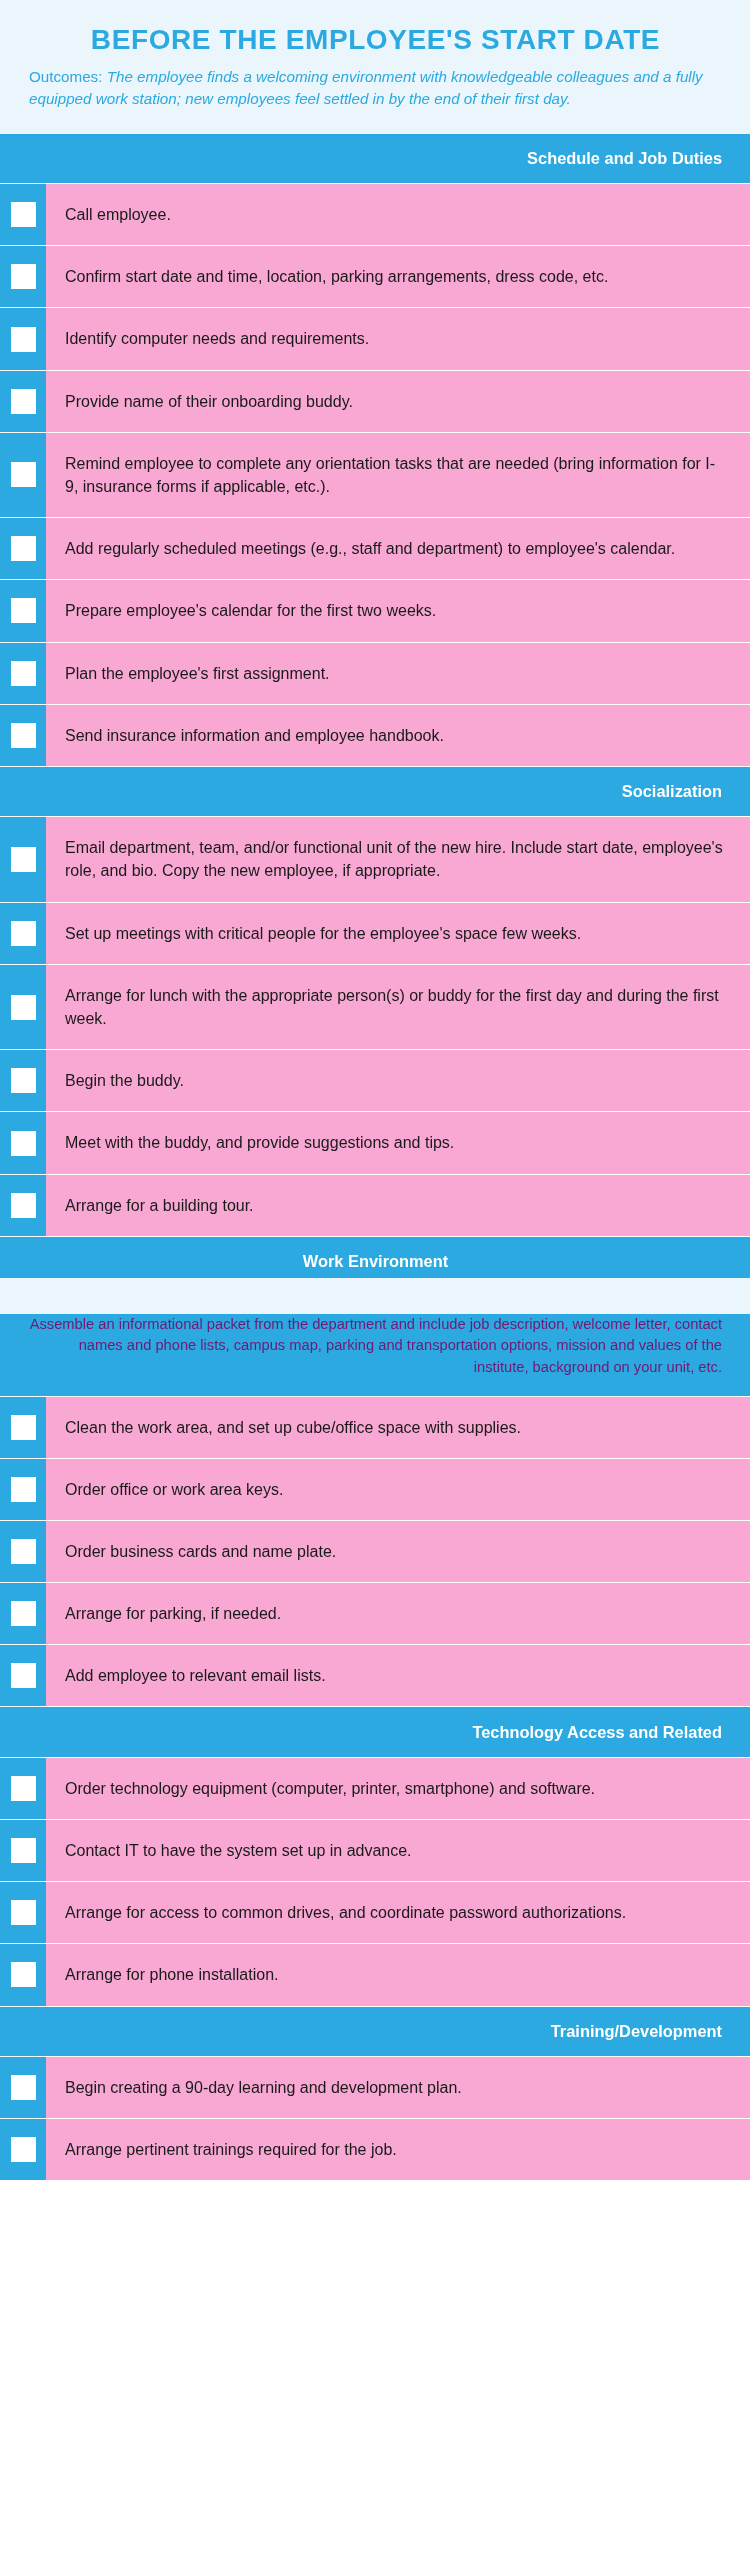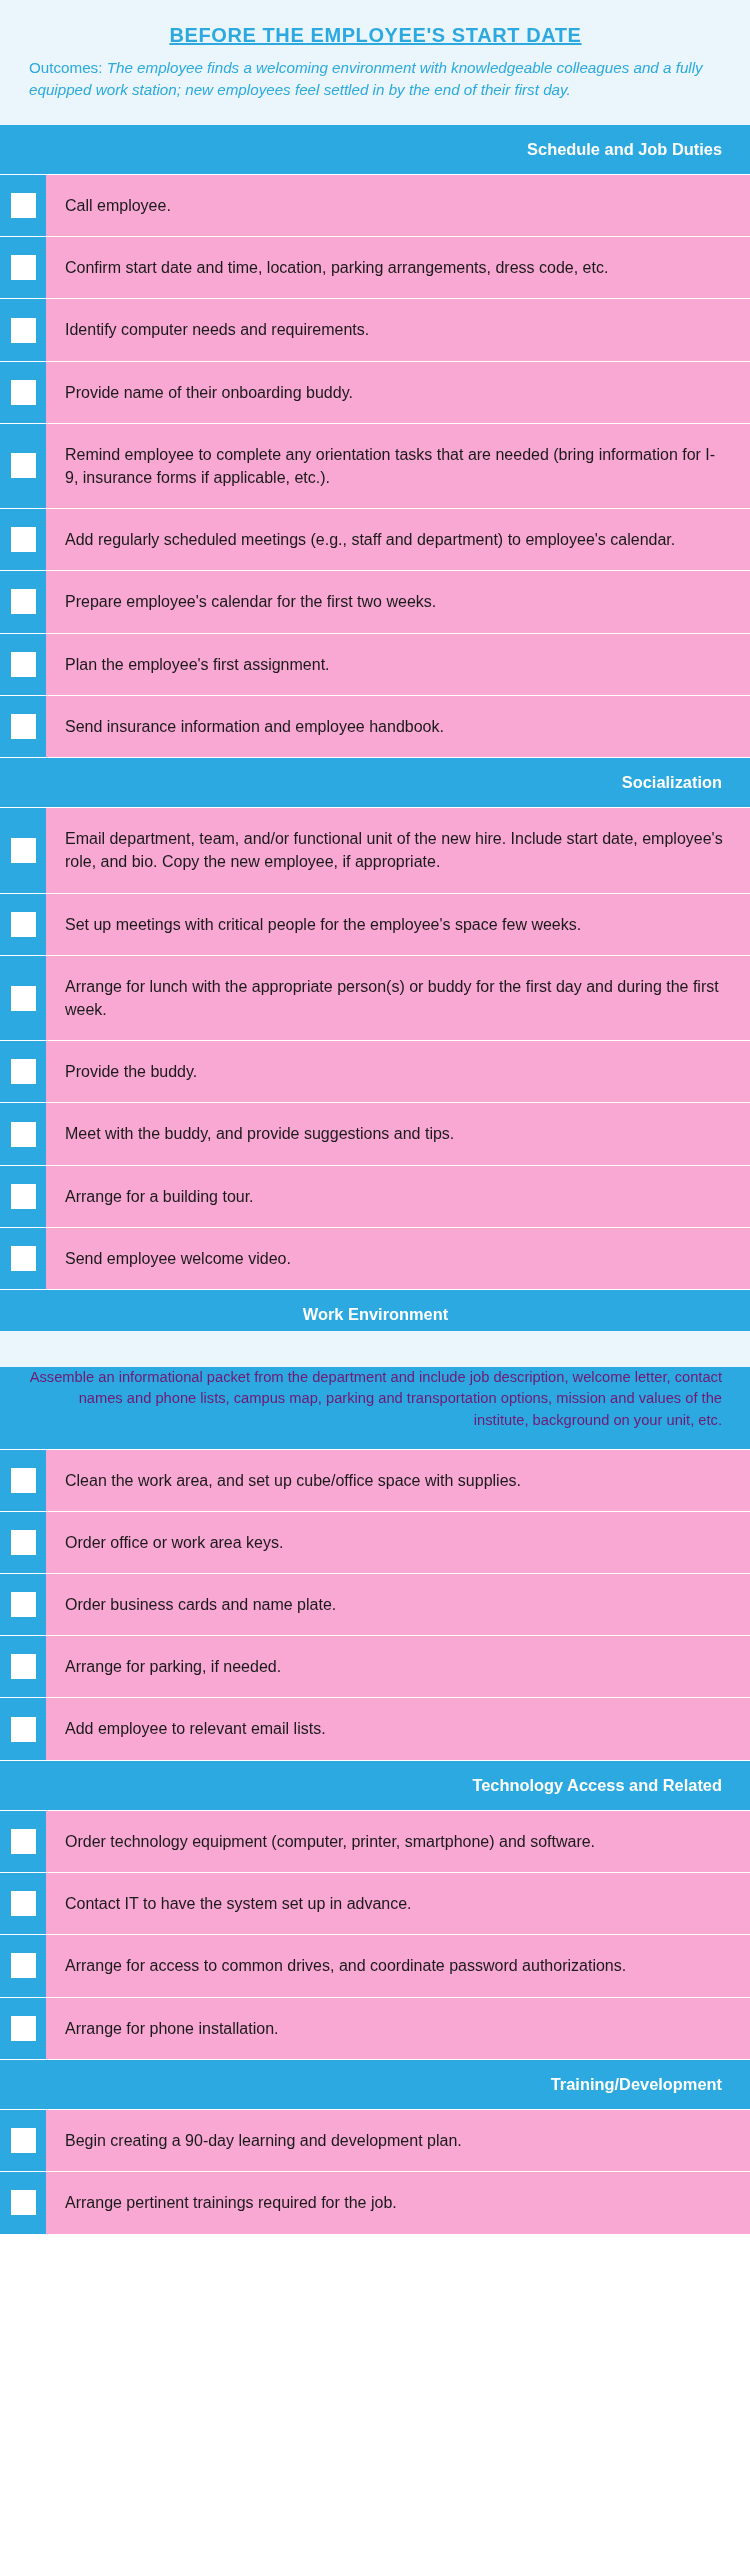--- a/index.html
+++ b/index.html
@@ -11,26 +11,25 @@
 .page {
   background: #eaf6fb;
   width: 751px;
 }
 .header-block {
   padding: 23.5px 29px 23.5px 29px;
   text-align: left;
 }
 .main-title {
   color: #2ba9e0;
-  font-size: 20px;
+  font-size: 28px;
   font-weight: 700;
   text-align: center;
   letter-spacing: 0.6px;
   margin-bottom: 10.6px;
-  text-decoration: underline;
 }
 .outcomes {
   color: #2ba9e0;
   font-size: 15.2px;
   line-height: 1.45;
 }
 .outcomes-label { font-style: normal; }
 .outcomes-text { font-style: italic; }
 .section-header {
   background: #2ba9e0;
@@ -166,39 +165,33 @@
       <div class="item-row">
         <div class="check-cell">
           <div class="checkbox"></div>
         </div>
         <div class="text-cell">Arrange for lunch with the appropriate person(s) or buddy for the first day and during the first week.</div>
       </div>
       <div class="item-row">
         <div class="check-cell">
           <div class="checkbox"></div>
         </div>
-        <div class="text-cell">Provide the buddy.</div>
+        <div class="text-cell">Begin the buddy.</div>
       </div>
       <div class="item-row">
         <div class="check-cell">
           <div class="checkbox"></div>
         </div>
         <div class="text-cell">Meet with the buddy, and provide suggestions and tips.</div>
       </div>
       <div class="item-row">
         <div class="check-cell">
           <div class="checkbox"></div>
         </div>
         <div class="text-cell">Arrange for a building tour.</div>
-      </div>
-      <div class="item-row">
-        <div class="check-cell">
-          <div class="checkbox"></div>
-        </div>
-        <div class="text-cell">Send employee welcome video.</div>
       </div>
       <div class="section-header section-header-with-desc">Work Environment</div>
       <div class="section-desc section-header-row">Assemble an informational packet from the department and include job description, welcome letter, contact names and phone lists, campus map, parking and transportation options, mission and values of the institute, background on your unit, etc.</div>
       <div class="item-row">
         <div class="check-cell">
           <div class="checkbox"></div>
         </div>
         <div class="text-cell">Clean the work area, and set up cube/office space with supplies.</div>
       </div>
       <div class="item-row">

